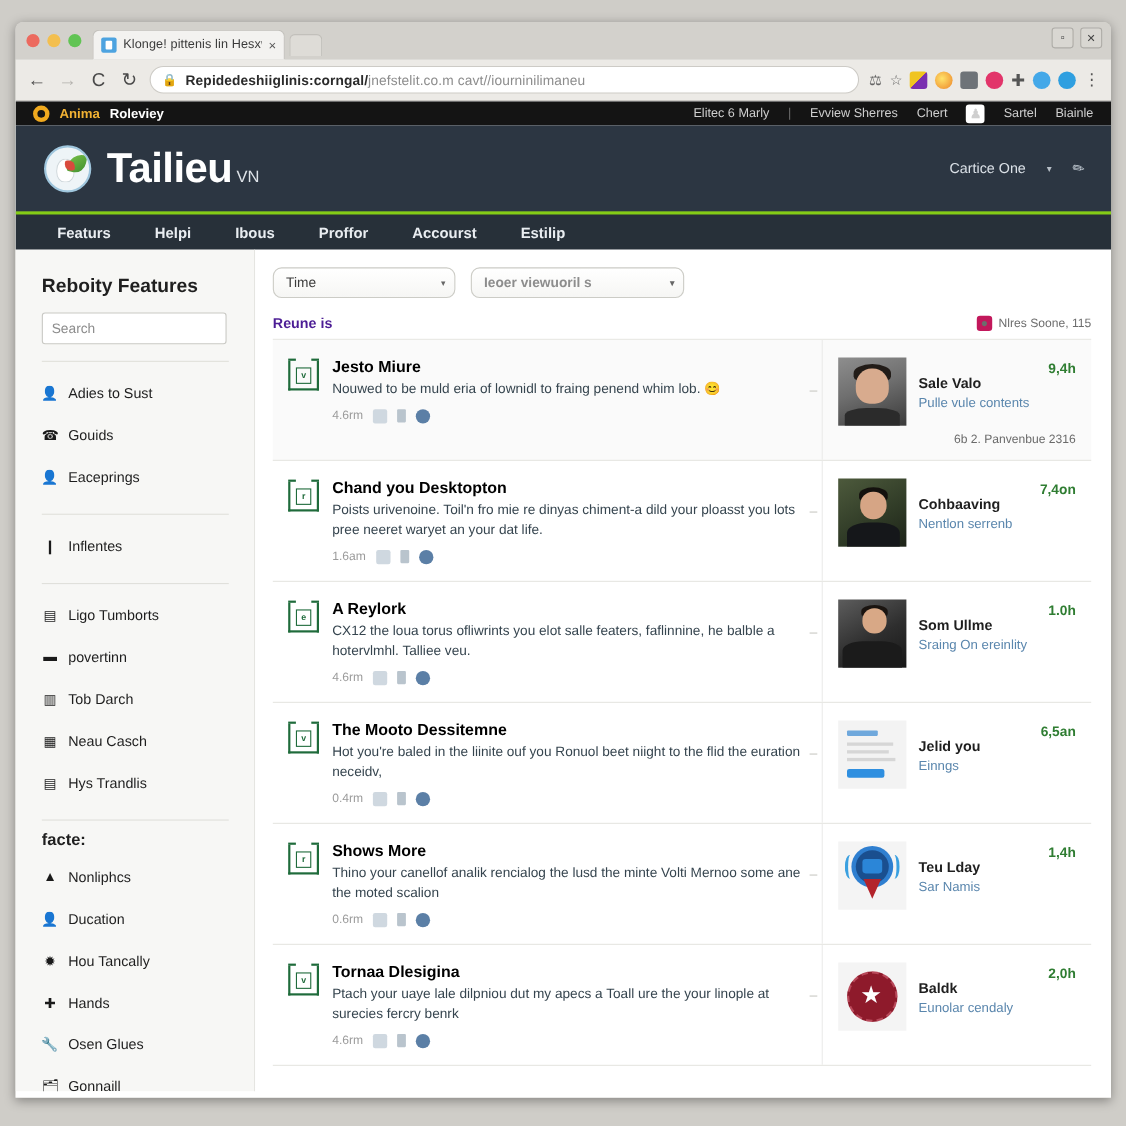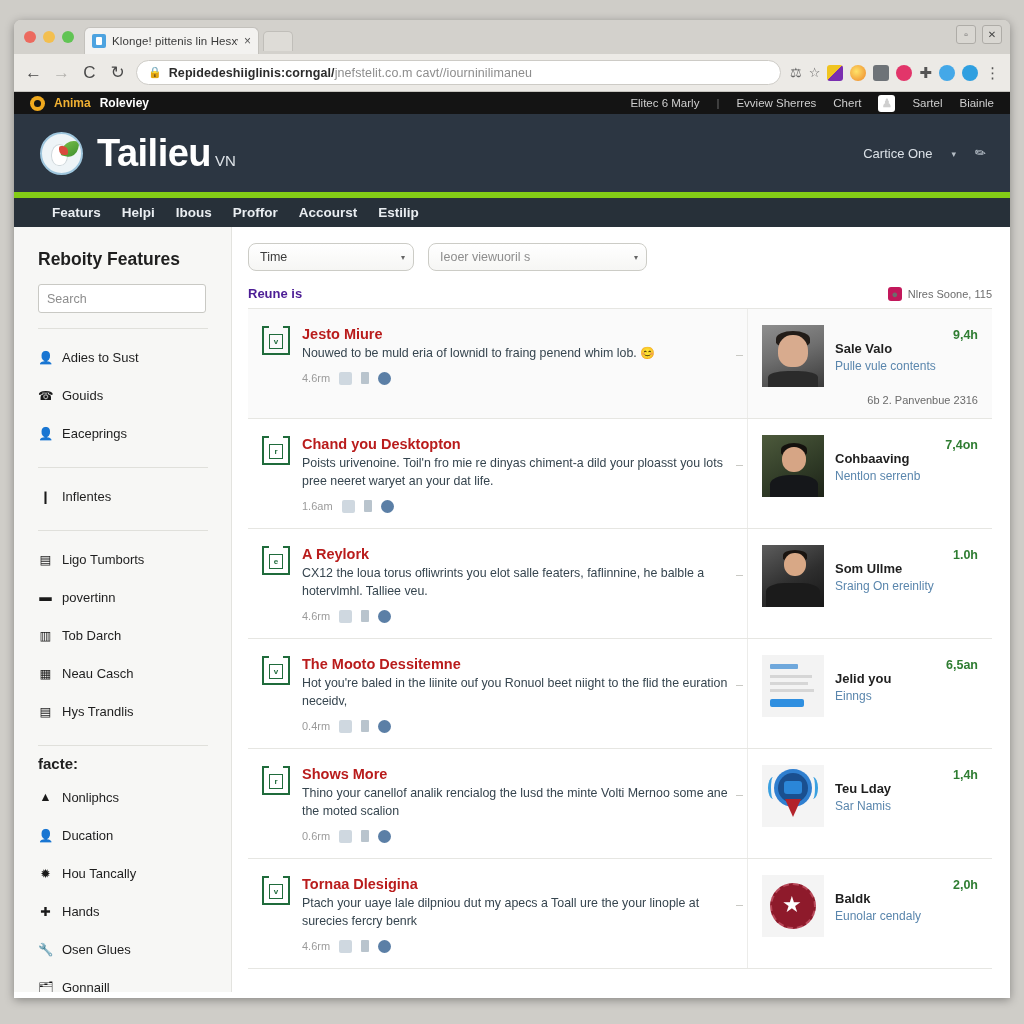--- a/index.html
+++ b/index.html
@@ -189,23 +189,23 @@
     display:flex; align-items:center; gap:19px;
     color:#dbe1e7; font-size: 13px;
     filter: blur(.35px);
   }
   .caret-sm { font-size:9px; color:#b6bec6; }
   .pen-ic { color:#c9d2da; font-size:13px; transform: rotate(-35deg); display:inline-block;}
 
   
   #site-nav {
     background: #273039; height: 35px;
-    display:flex; align-items:center; gap: 21px;
+    display:flex; align-items:center; gap: 40px;
     padding: 0 38px;
-    border-top: 6px solid #84cc16;
+    border-top: 3px solid #84cc16;
   }
   #site-nav .nav-item {
     color:#e9edf1; font-size: 13.5px; font-weight: bold;
     filter: blur(.3px);
     white-space:nowrap;
   }
 
   
   #body-split { display:flex; height: calc(100% - 28px - 78px - 35px); }
 
@@ -251,21 +251,21 @@
   
   #main { flex: 1; background: #fff; padding: 16px 18px 0 16px; overflow:hidden; position:relative;}
   #toolbar-row { display:flex; align-items:center; gap: 14px; }
   .select-box {
     height: 28px; border:1px solid #ccccc6; border-radius: 8px;
     background: linear-gradient(#fff,#f6f6f4);
     display:flex; align-items:center; justify-content:space-between;
     padding: 0 8px 0 11px; font-size: 12.5px; color:#3c3c3c;
   }
   #select-time { width: 166px; }
-  #select-view { width: 219px; color:#8d8d8d; filter: blur(.4px);}
+  #select-view { width: 194px; color:#8d8d8d; filter: blur(.4px); font-weight: bold;}
   .sel-caret { font-size: 8px; color:#666; margin-left:8px;}
   #settings-btn {
     margin-left:auto;
     height: 27px; border:1px solid #d2d2cc; border-radius: 4px;
     background: linear-gradient(#fcfcfb,#f1f1ee);
     display:flex; align-items:center; padding: 0 12px;
     font-size: 11.5px; color:#57595c; filter: blur(.45px); white-space:nowrap;
   }
   #subhead-row {
     display:flex; align-items:center; margin-top: 15px; padding-bottom: 7px;
@@ -302,21 +302,21 @@
     content:""; position:absolute; right:-2px; top:-2px; width: 7px; height:2px; background:#1f6b3b;
   }
   .doc-ic .doc-letter {
     position:absolute; left: 5px; top: 6px; right:5px; bottom: 4px;
     border: 1px solid #1f6b3b;
     font-size: 8px; color:#1f6b3b; font-weight:bold;
     display:flex; align-items:center; justify-content:center;
   }
   .row-txt { flex: 1; min-width:0; }
   .row-title {
-    font-size: 14.5px; font-weight: bold; color:#b91c1c;
+    font-size: 14.5px; font-weight: bold; color:#000000;
     margin-bottom: 3px; filter: blur(.25px);
   }
   .row-desc {
     font-size: 12.4px; color:#36454f; line-height: 1.45;
     filter: blur(.4px);
   }
   .emoji { font-size: 12px; }
   .row-meta {
     display:flex; align-items:center; gap: 9px; margin-top: 9px;
     filter: blur(.5px);

